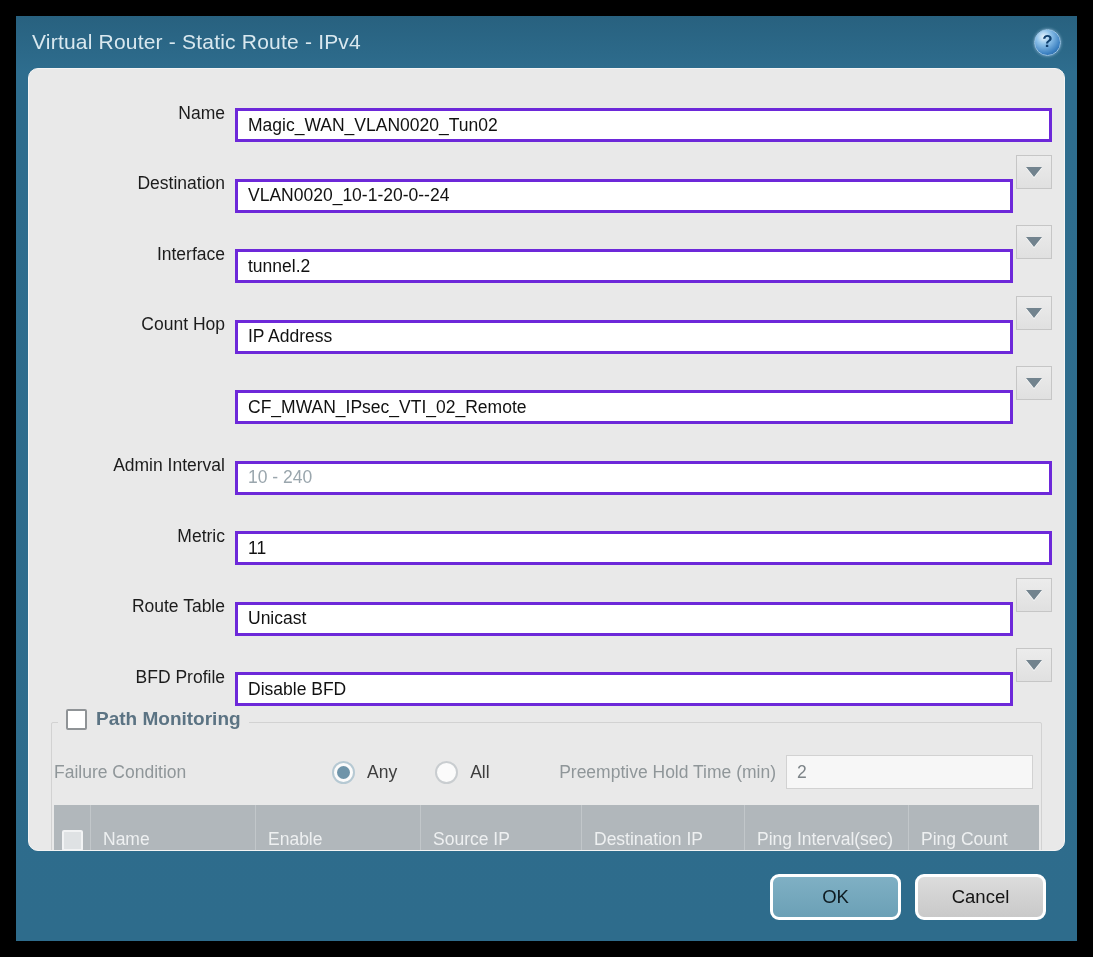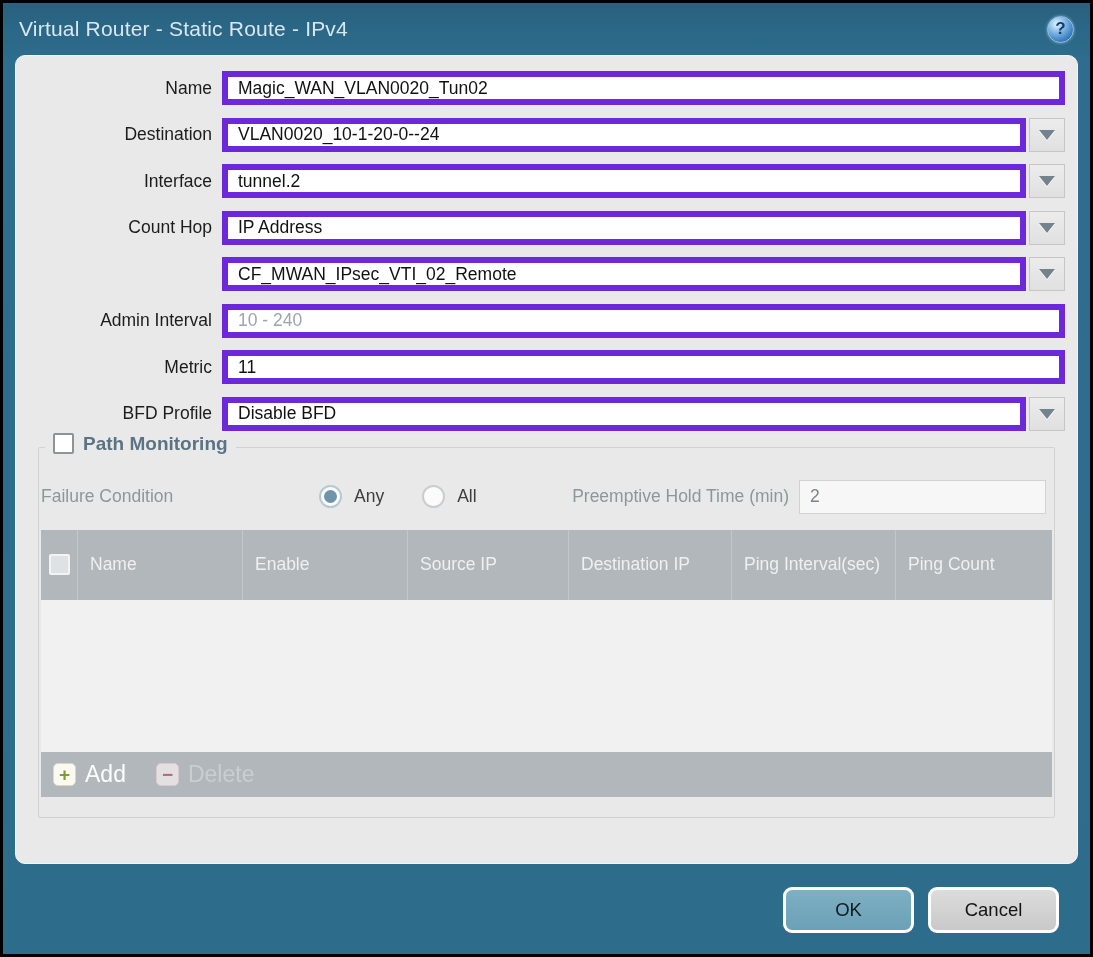--- a/index.html
+++ b/index.html
@@ -2,21 +2,21 @@
 <html><head>
 <meta charset="utf-8">
 <style>
   * { box-sizing: border-box; margin: 0; padding: 0; }
   html, body { background: #333; }
   body { font-family: "Liberation Sans", sans-serif; }
 
   .screen {
     width: 1093px; height: 957px;
     background: #000;
-    padding: 3px;
+    padding: 16px;
     position: relative;
   }
   .frame {
     width: 100%; height: 100%;
     background: linear-gradient(180deg, #28617f 0%, #2e6d8e 6%, #2e6c8c 100%);
     display: flex; flex-direction: column;
   }
 
   
   .titlebar {
@@ -59,27 +59,28 @@
     text-align: right;
     padding-right: 10px;
     font-size: 17.5px;
     color: #1c1c1c;
     white-space: nowrap;
   }
   .field { flex: 1 1 auto; display: flex; gap: 3px; }
   .text-input {
     flex: 1 1 auto;
     height: 34px;
-    border: 6px solid #6d28d9;
+    border: 3px solid #6d28d9;
     background: #fff;
     padding: 0 10px;
     font-size: 17.5px;
     color: #111;
     font-family: "Liberation Sans", sans-serif;
     outline: none;
+    margin-top: 24px;
   }
   .text-input::placeholder { color: #9aa6ad; opacity: 1; }
   .dd-btn {
     flex: 0 0 36px;
     height: 34px;
     background: linear-gradient(180deg, #ececec, #e0e0e0);
     border: 1px solid #c6c6c6;
     display: flex; align-items: center; justify-content: center;
     cursor: pointer;
   }
@@ -295,20 +296,29 @@
         </div>
       </div>
 
       <div class="form-row">
         <div class="form-label">Metric</div>
         <div class="field">
           <input class="text-input" type="text" value="11" style="">
         </div>
       </div>
 
+      <div class="form-row">
+        <div class="form-label">Route Table</div>
+        <div class="field">
+          <input class="text-input" type="text" value="Unicast" style="">
+          <div class="dd-btn">
+            <span class="dd-arrow"></span>
+          </div>
+        </div>
+      </div>
 
       <div class="form-row">
         <div class="form-label">BFD Profile</div>
         <div class="field">
           <input class="text-input" type="text" value="Disable BFD" style="">
           <div class="dd-btn">
             <span class="dd-arrow"></span>
           </div>
         </div>
       </div>

